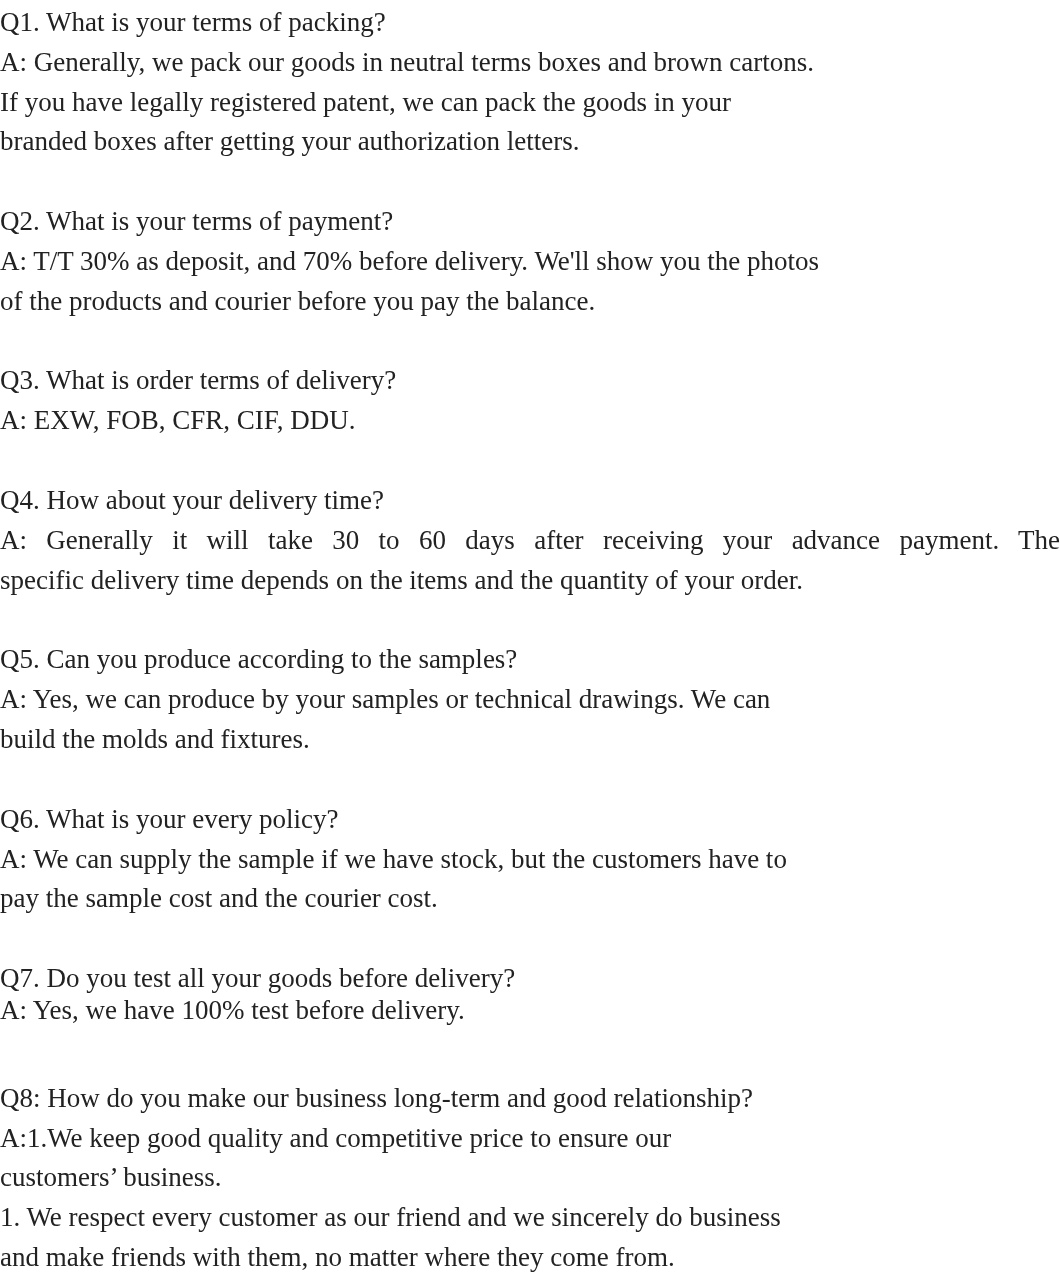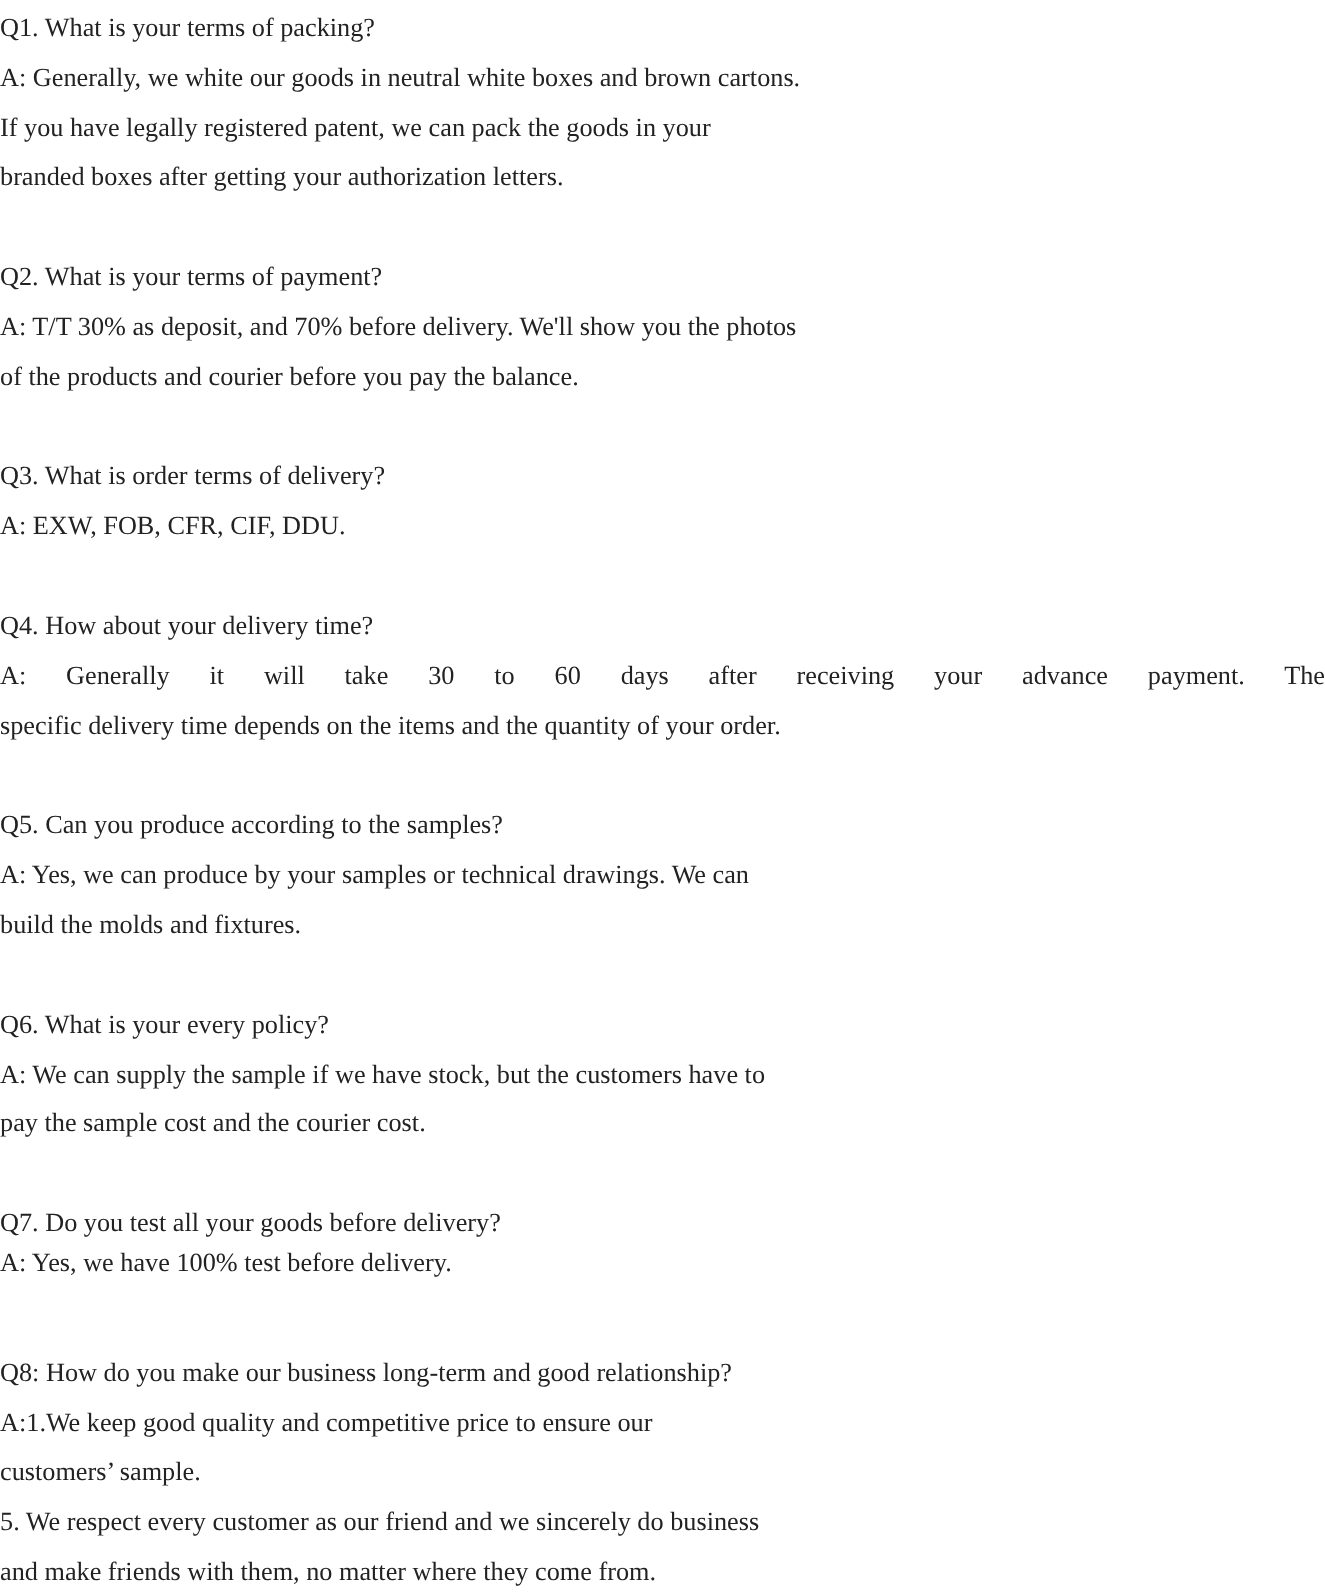--- a/index.html
+++ b/index.html
@@ -18,38 +18,38 @@
     .faq {
       position: absolute;
       left: 0;
       top: 0;
       width: 1060px;
     }
     .line {
       position: absolute;
       left: 0;
       height: 40px;
-      font-size: 21px;
+      font-size: 27px;
       line-height: 40px;
       white-space: nowrap;
     }
     .justify {
       width: 1060px;
       text-align: justify;
       text-align-last: justify;
       white-space: normal;
     }
   </style>
 </head>
 <body>
 
 <div class="faq">
 
   <div class="line" style="top:2px">Q1. What is your terms of packing?</div>
-  <div class="line" style="top:42px">A: Generally, we white our goods in neutral white boxes and brown cartons.</div>
+  <div class="line" style="top:42px">A: Generally, we pack our goods in neutral terms boxes and brown cartons.</div>
   <div class="line" style="top:82px">If you have legally registered patent, we can pack the goods in your</div>
   <div class="line" style="top:121px">branded boxes after getting your authorization letters.</div>
 
   <div class="line" style="top:201px">Q2. What is your terms of payment?</div>
   <div class="line" style="top:241px">A: T/T 30% as deposit, and 70% before delivery. We'll show you the photos</div>
   <div class="line" style="top:281px">of the products and courier before you pay the balance.</div>
 
   <div class="line" style="top:360px">Q3. What is order terms of delivery?</div>
   <div class="line" style="top:400px">A: EXW, FOB, CFR, CIF, DDU.</div>
 
@@ -63,16 +63,16 @@
 
   <div class="line" style="top:799px">Q6. What is your every policy?</div>
   <div class="line" style="top:839px">A: We can supply the sample if we have stock, but the customers have to</div>
   <div class="line" style="top:878px">pay the sample cost and the courier cost.</div>
 
   <div class="line" style="top:958px">Q7. Do you test all your goods before delivery?</div>
   <div class="line" style="top:990px">A: Yes, we have 100% test before delivery.</div>
 
   <div class="line" style="top:1078px">Q8: How do you make our business long-term and good relationship?</div>
   <div class="line" style="top:1118px">A:1.We keep good quality and competitive price to ensure our</div>
-  <div class="line" style="top:1157px">customers’ sample.</div>
-  <div class="line" style="top:1197px">5. We respect every customer as our friend and we sincerely do business</div>
+  <div class="line" style="top:1157px">customers’ business.</div>
+  <div class="line" style="top:1197px">1. We respect every customer as our friend and we sincerely do business</div>
   <div class="line" style="top:1237px">and make friends with them, no matter where they come from.</div>
 </div>
 
 </body></html>

